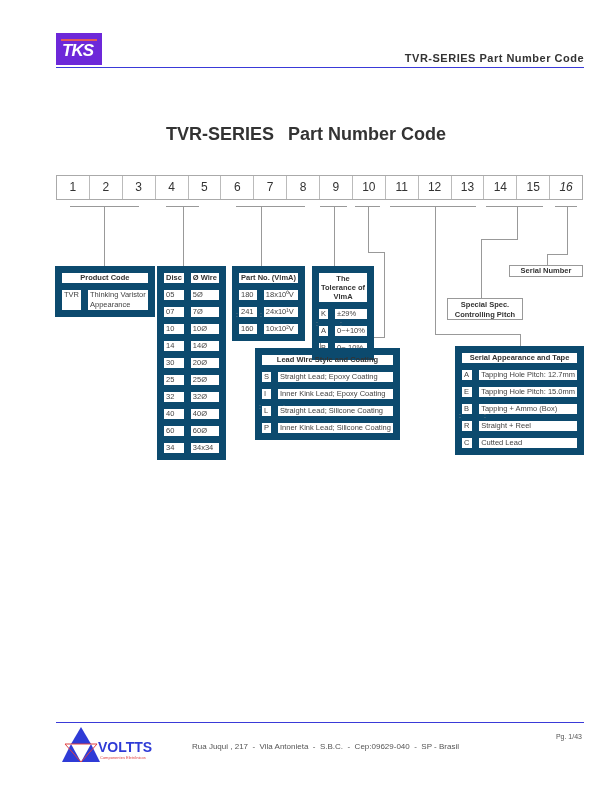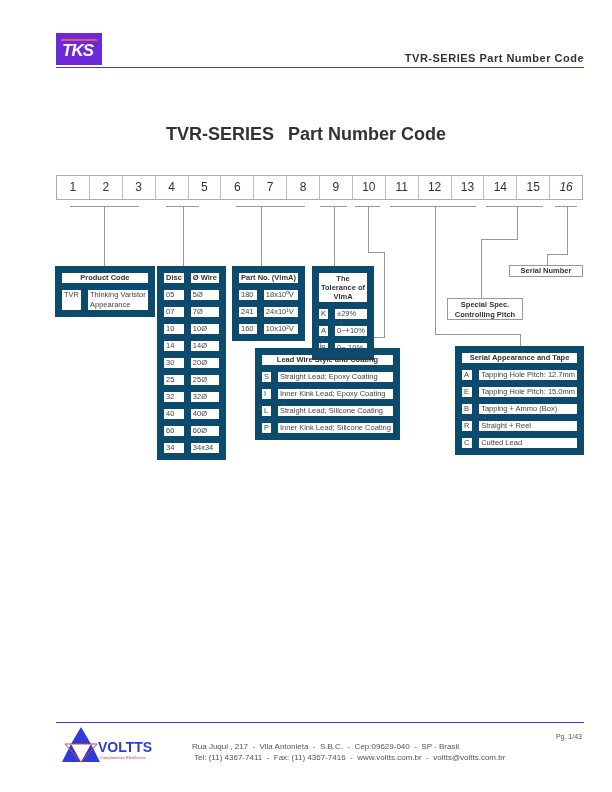--- a/index.html
+++ b/index.html
@@ -273,13 +273,13 @@
 <svg class="abs" style="left:62px;top:727px" width="38" height="36" viewBox="0 0 38 36">
   <polygon points="19,0 29,17 9,17" fill="#2f3bd6"></polygon>
   <polygon points="9,17 19,35 0,35" fill="#2f3bd6"></polygon>
   <polygon points="29,17 38,35 19,35" fill="#2f3bd6"></polygon>
   <polyline points="3,17 19,35 35,17" fill="none" stroke="#e04040" stroke-width="1"></polyline>
   <line x1="3" y1="17" x2="35" y2="17" stroke="#e04040" stroke-width="1"></line>
 </svg>
 <div class="abs voltts-txt">VOLTTS</div>
 <div class="abs voltts-sub">Componentes Eletrônicos</div>
 <div class="abs page-no">Pg. 1/43</div>
-<div class="abs addr"><div>Rua Juqui , 217  -  Vila Antonieta  -  S.B.C.  -  Cep:09629-040  -  SP - Brasil</div><div style="padding-left:2px">Tel: (11) 4367-7411  -  Fax: (11) 4367-7416  -  www.voltts.com.br  -  voltts@voltts.com.br</div></div>
+<div class="abs addr"><div>Rua Juqui , 217  -  Vila Antonieta  -  S.B.C.  -  Cep:09629-040  -  SP - Brasil</div></div>
 
 </body></html>

